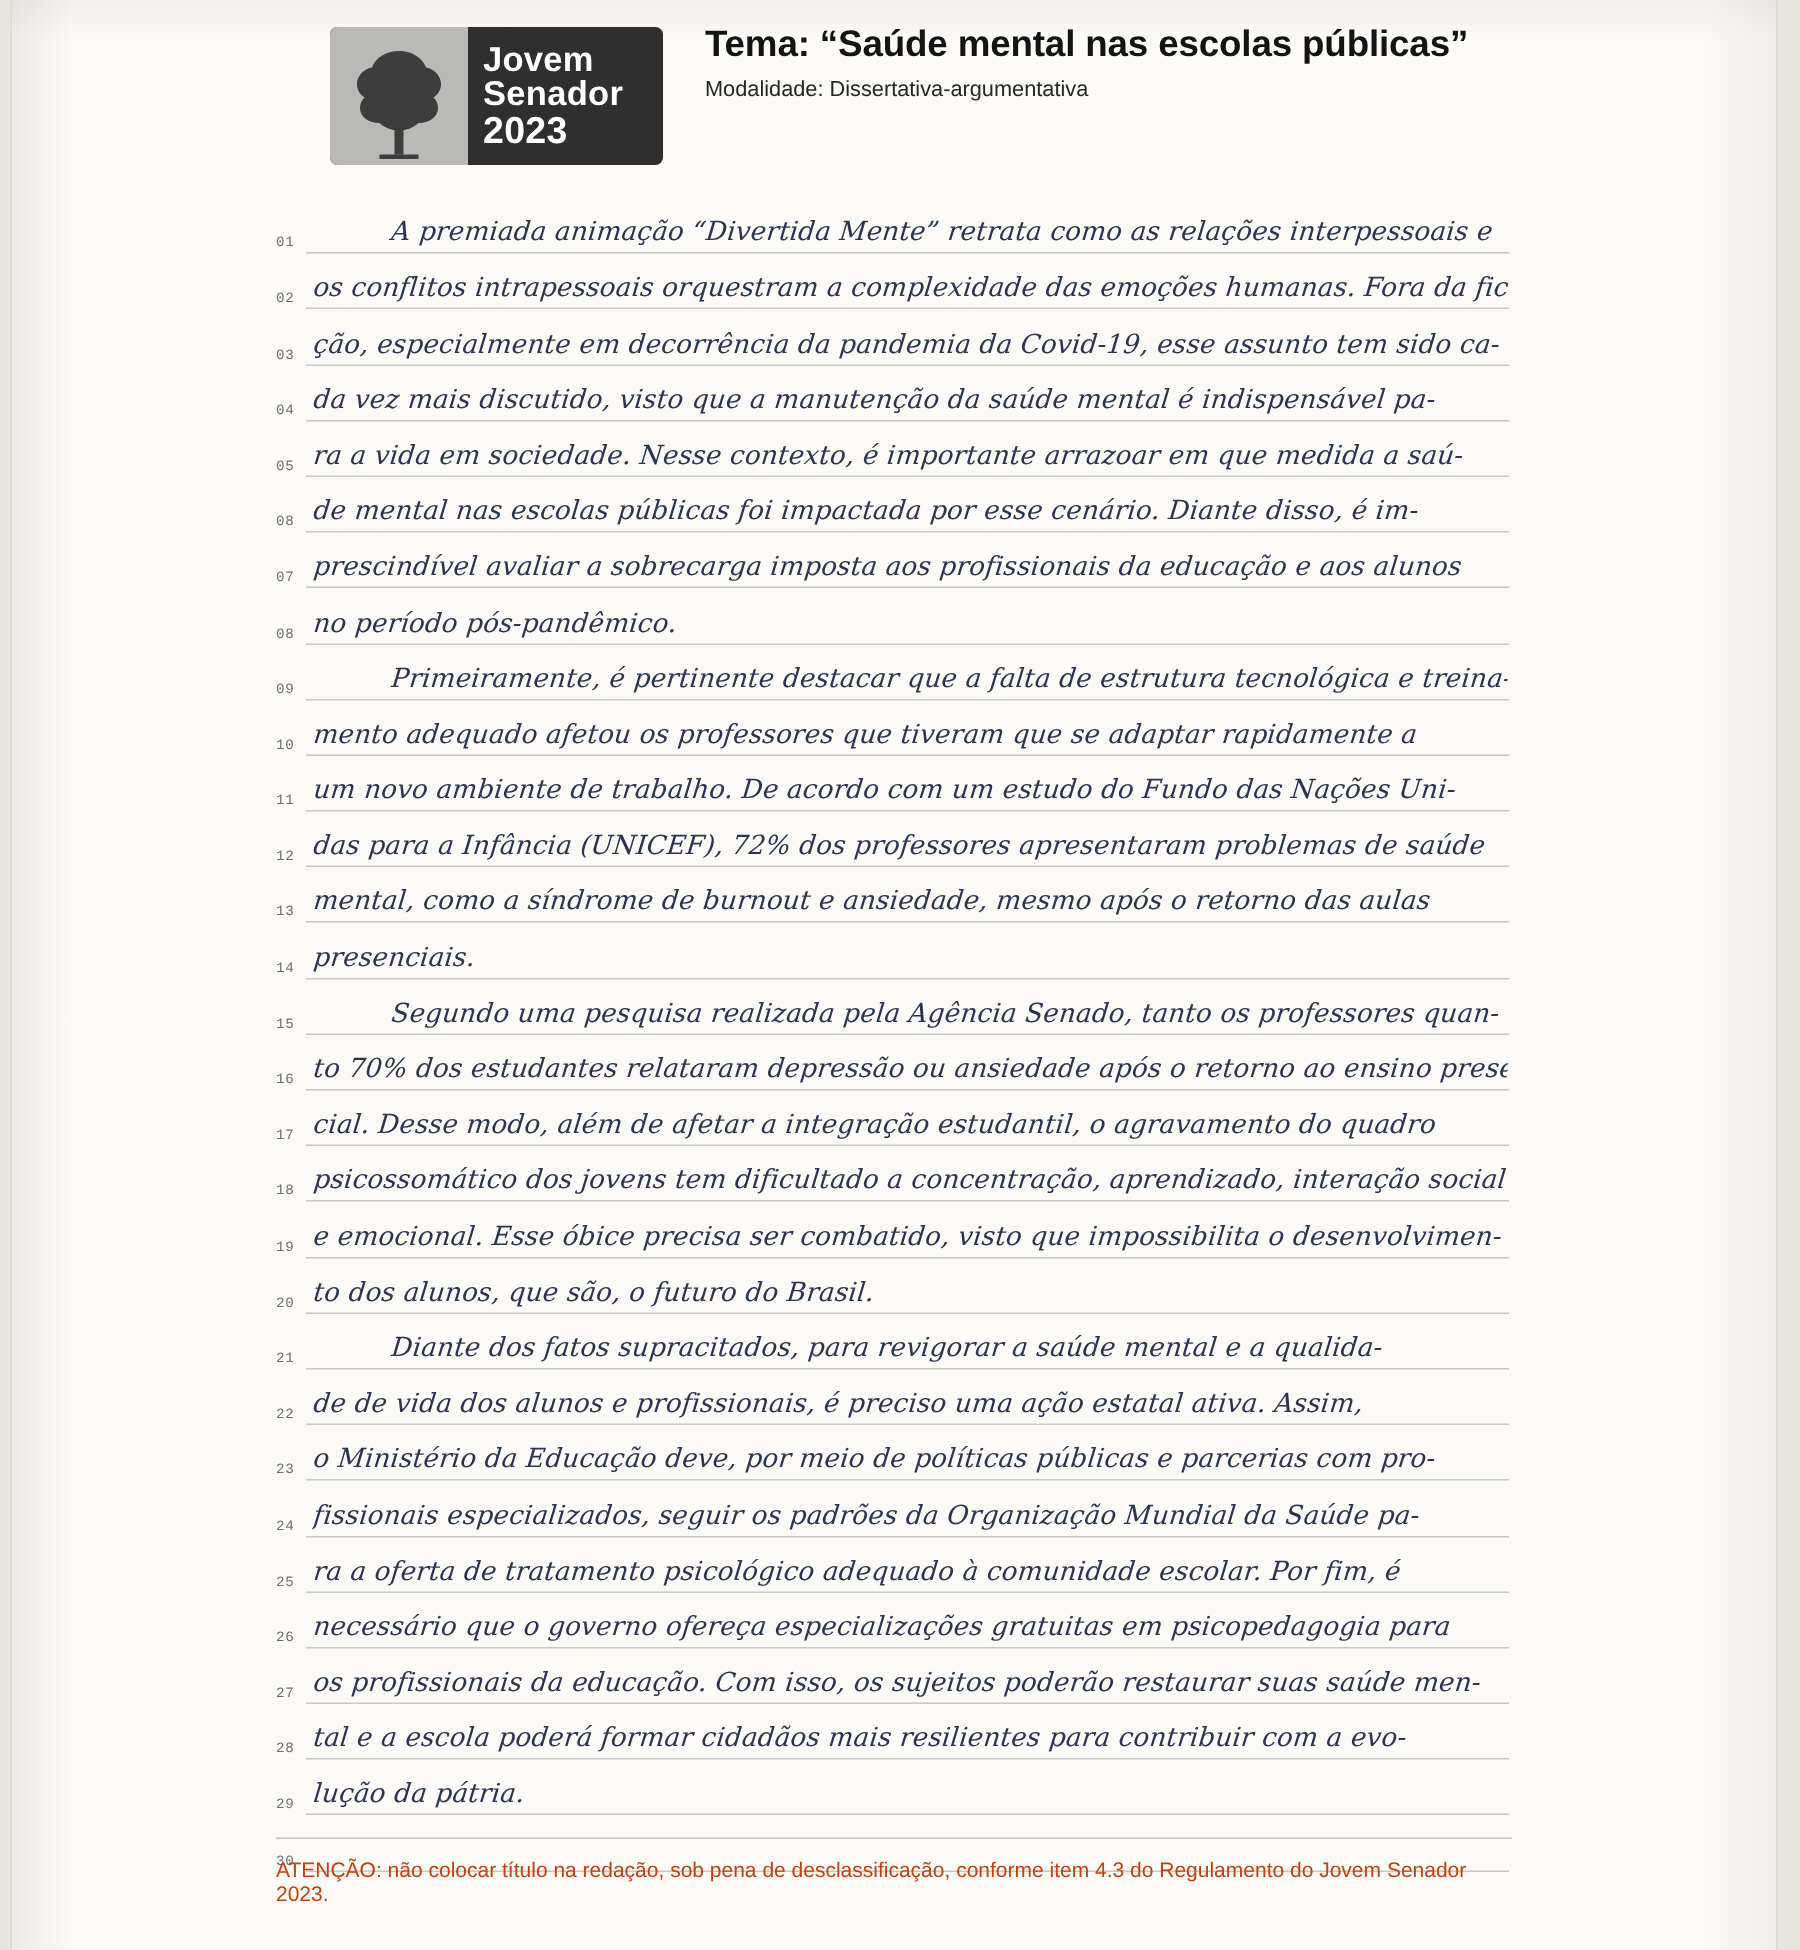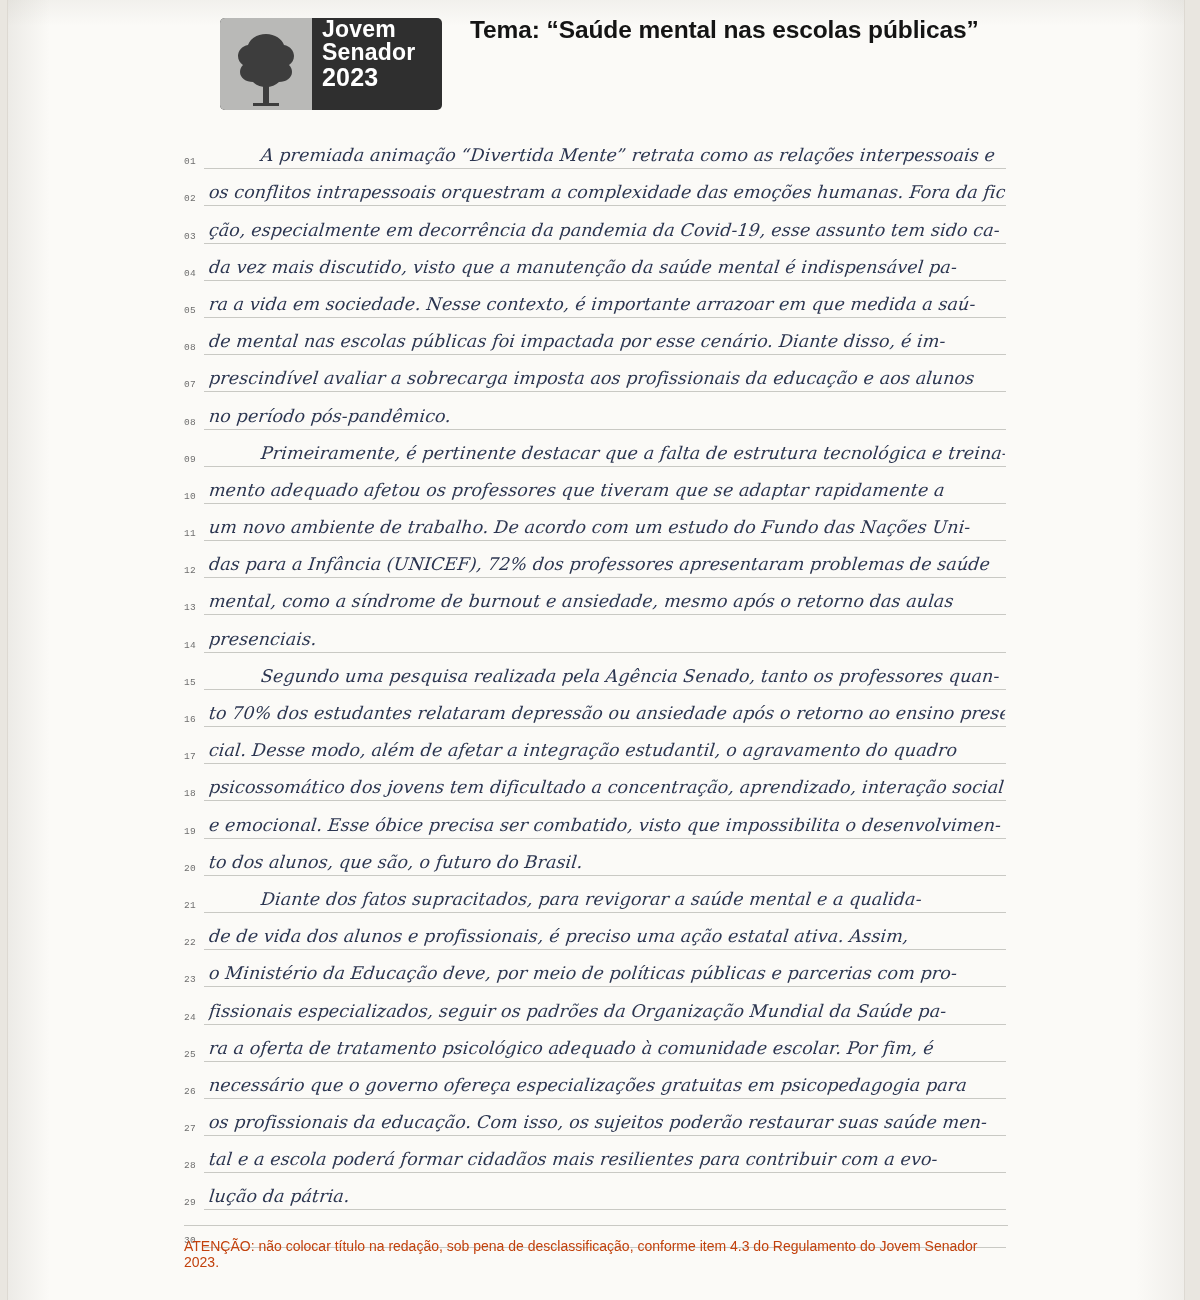--- a/index.html
+++ b/index.html
@@ -46,21 +46,21 @@
   }
   .logo-box {
     position: absolute;
     left: 212px;
     top: 18px;
     width: 222px;
     height: 92px;
     background: #2f2f2f;
     border-radius: 5px;
     display: flex;
-    align-items: flex-start;
+    align-items: center;
     overflow: hidden;
   }
   .logo-img {
     width: 92px;
     height: 92px;
     background: #b9b9b7;
     display: flex;
     align-items: flex-end;
     justify-content: center;
     flex: none;
@@ -175,20 +175,21 @@
       </div>
       <div class="logo-text">
         <div>Jovem</div>
         <div>Senador</div>
         <div class="yr">2023</div>
       </div>
     </div>
 
     <div class="title-area">
       <div class="doc-title">Tema: “Saúde mental nas escolas públicas”</div>
+      <div class="doc-sub">Modalidade: Dissertativa-argumentativa</div>
     </div>
 
   </div>
 
   <div class="lines">
 
     <div class="line-row">
       <span class="line-num">01</span>
       <span class="hw indent">A premiada animação “Divertida Mente” retrata como as relações interpessoais e</span>
       <span class="rule"></span>

